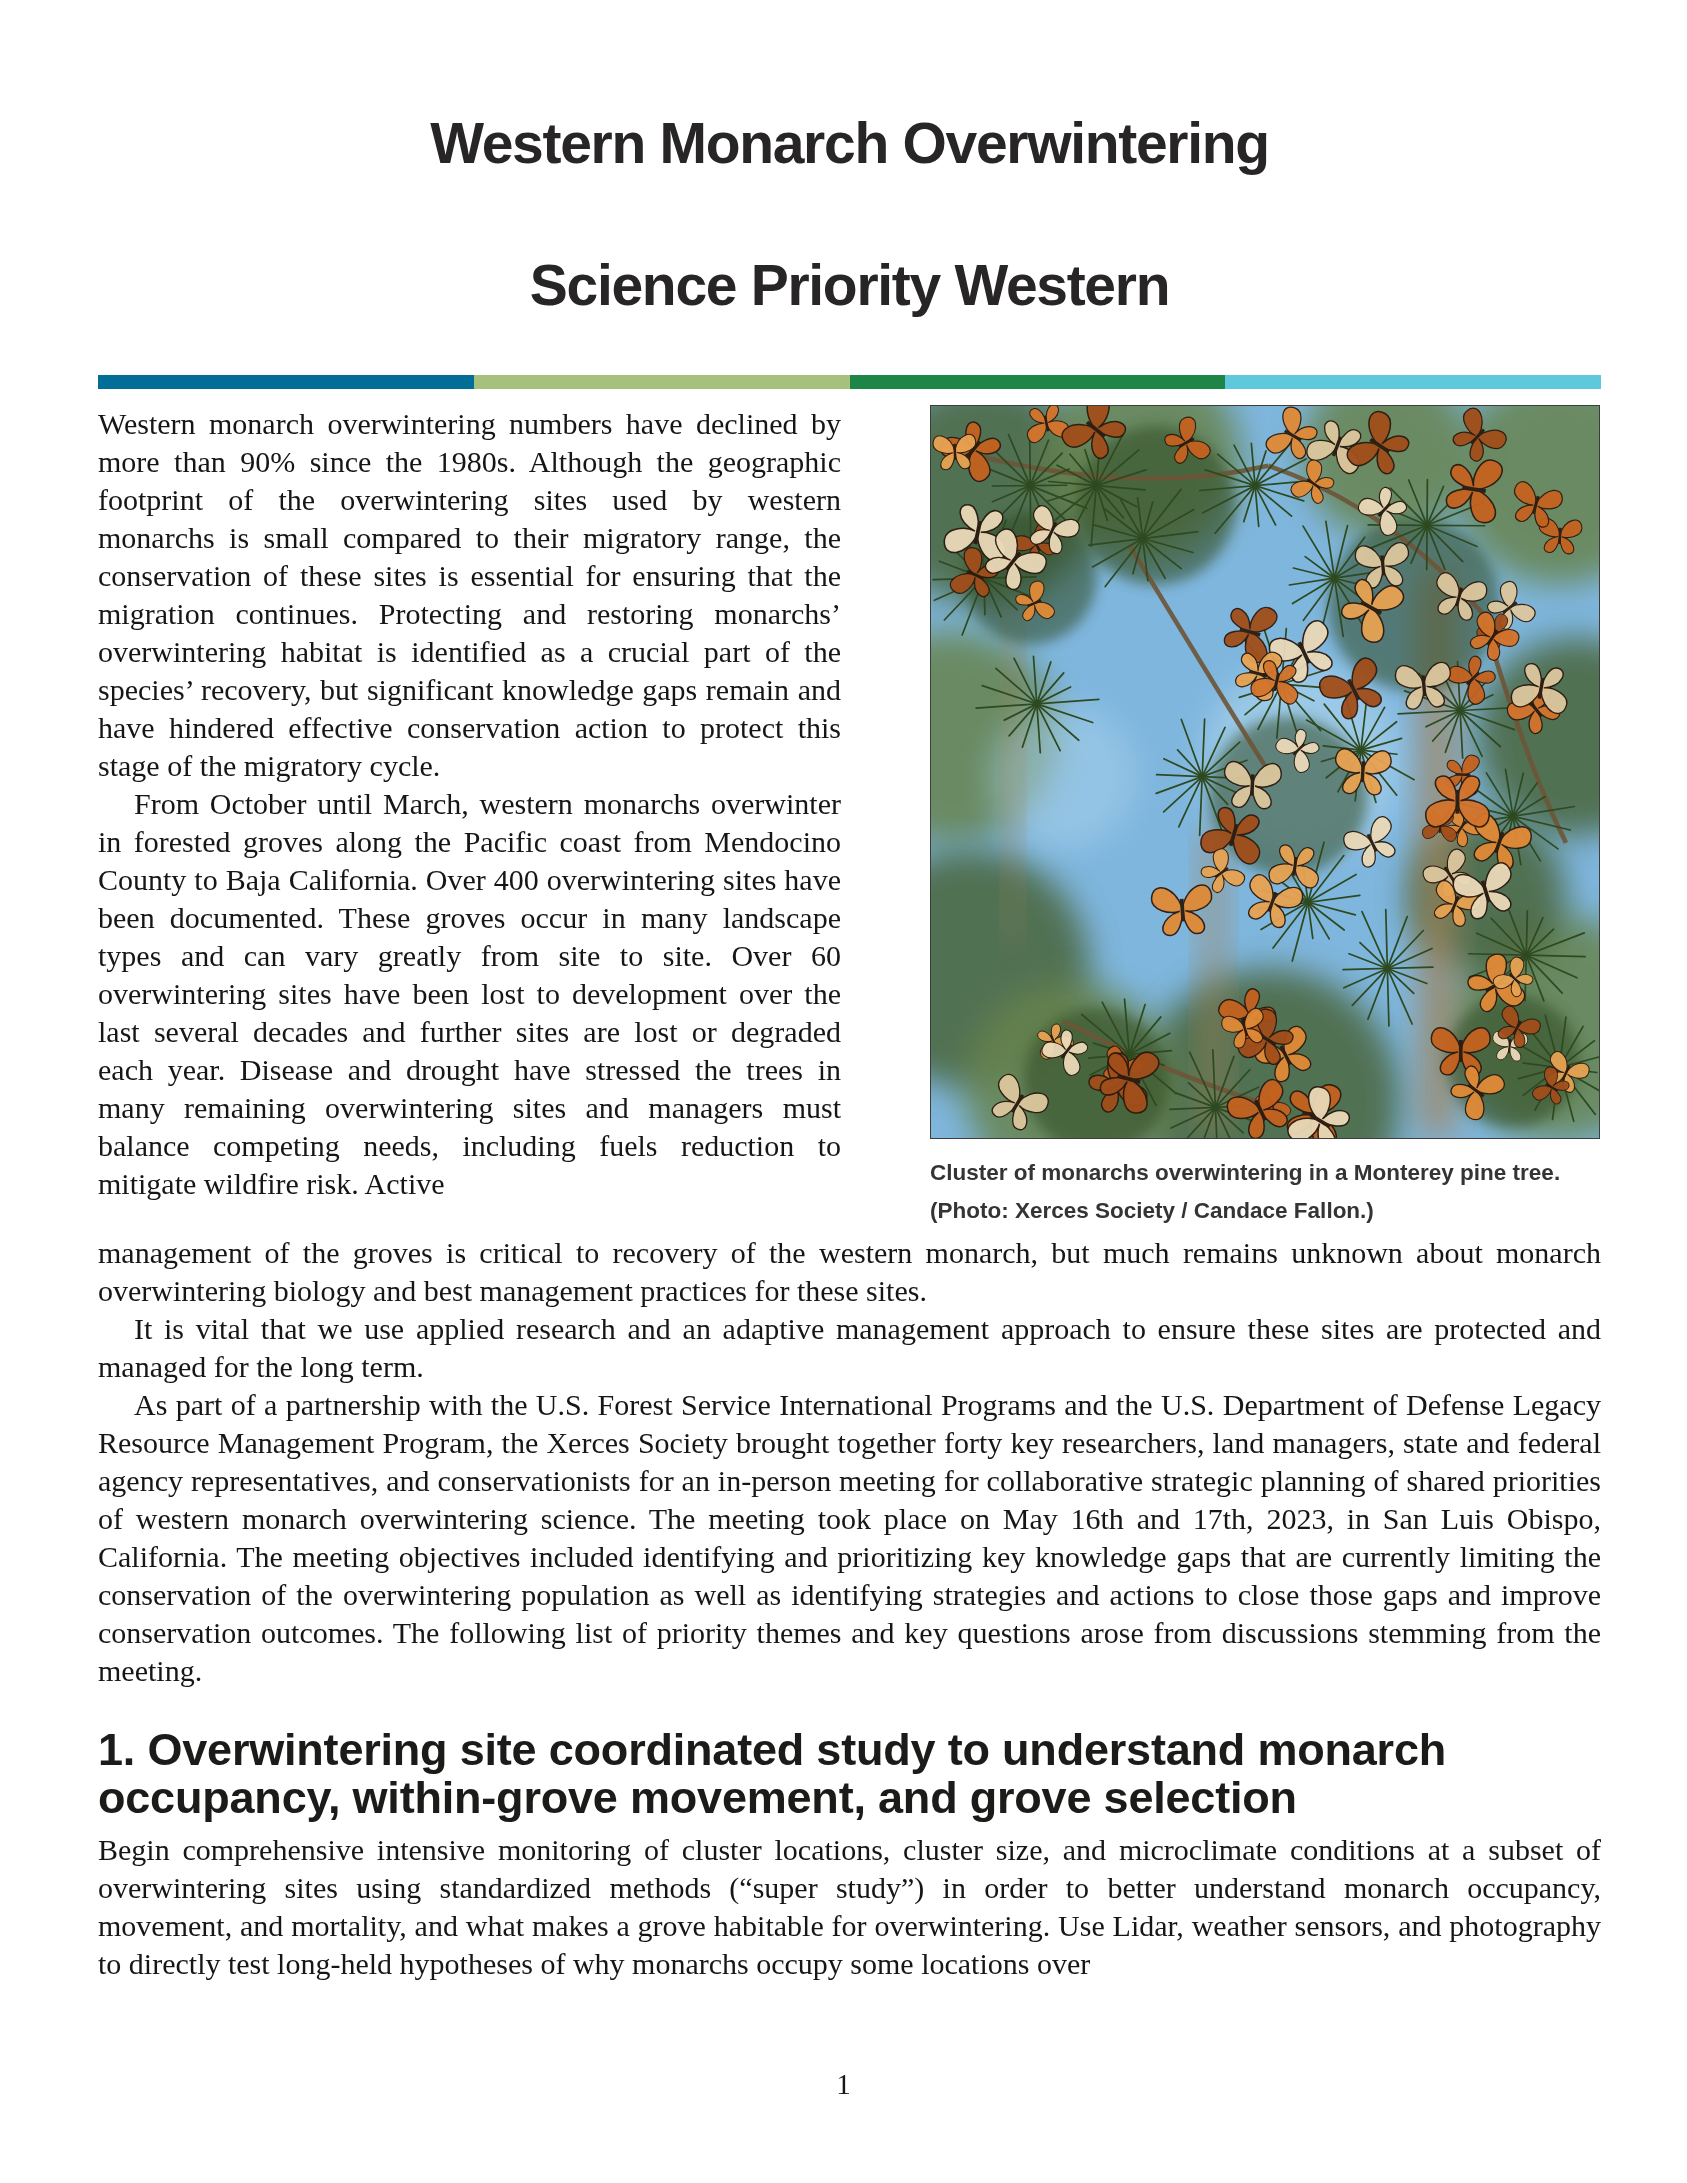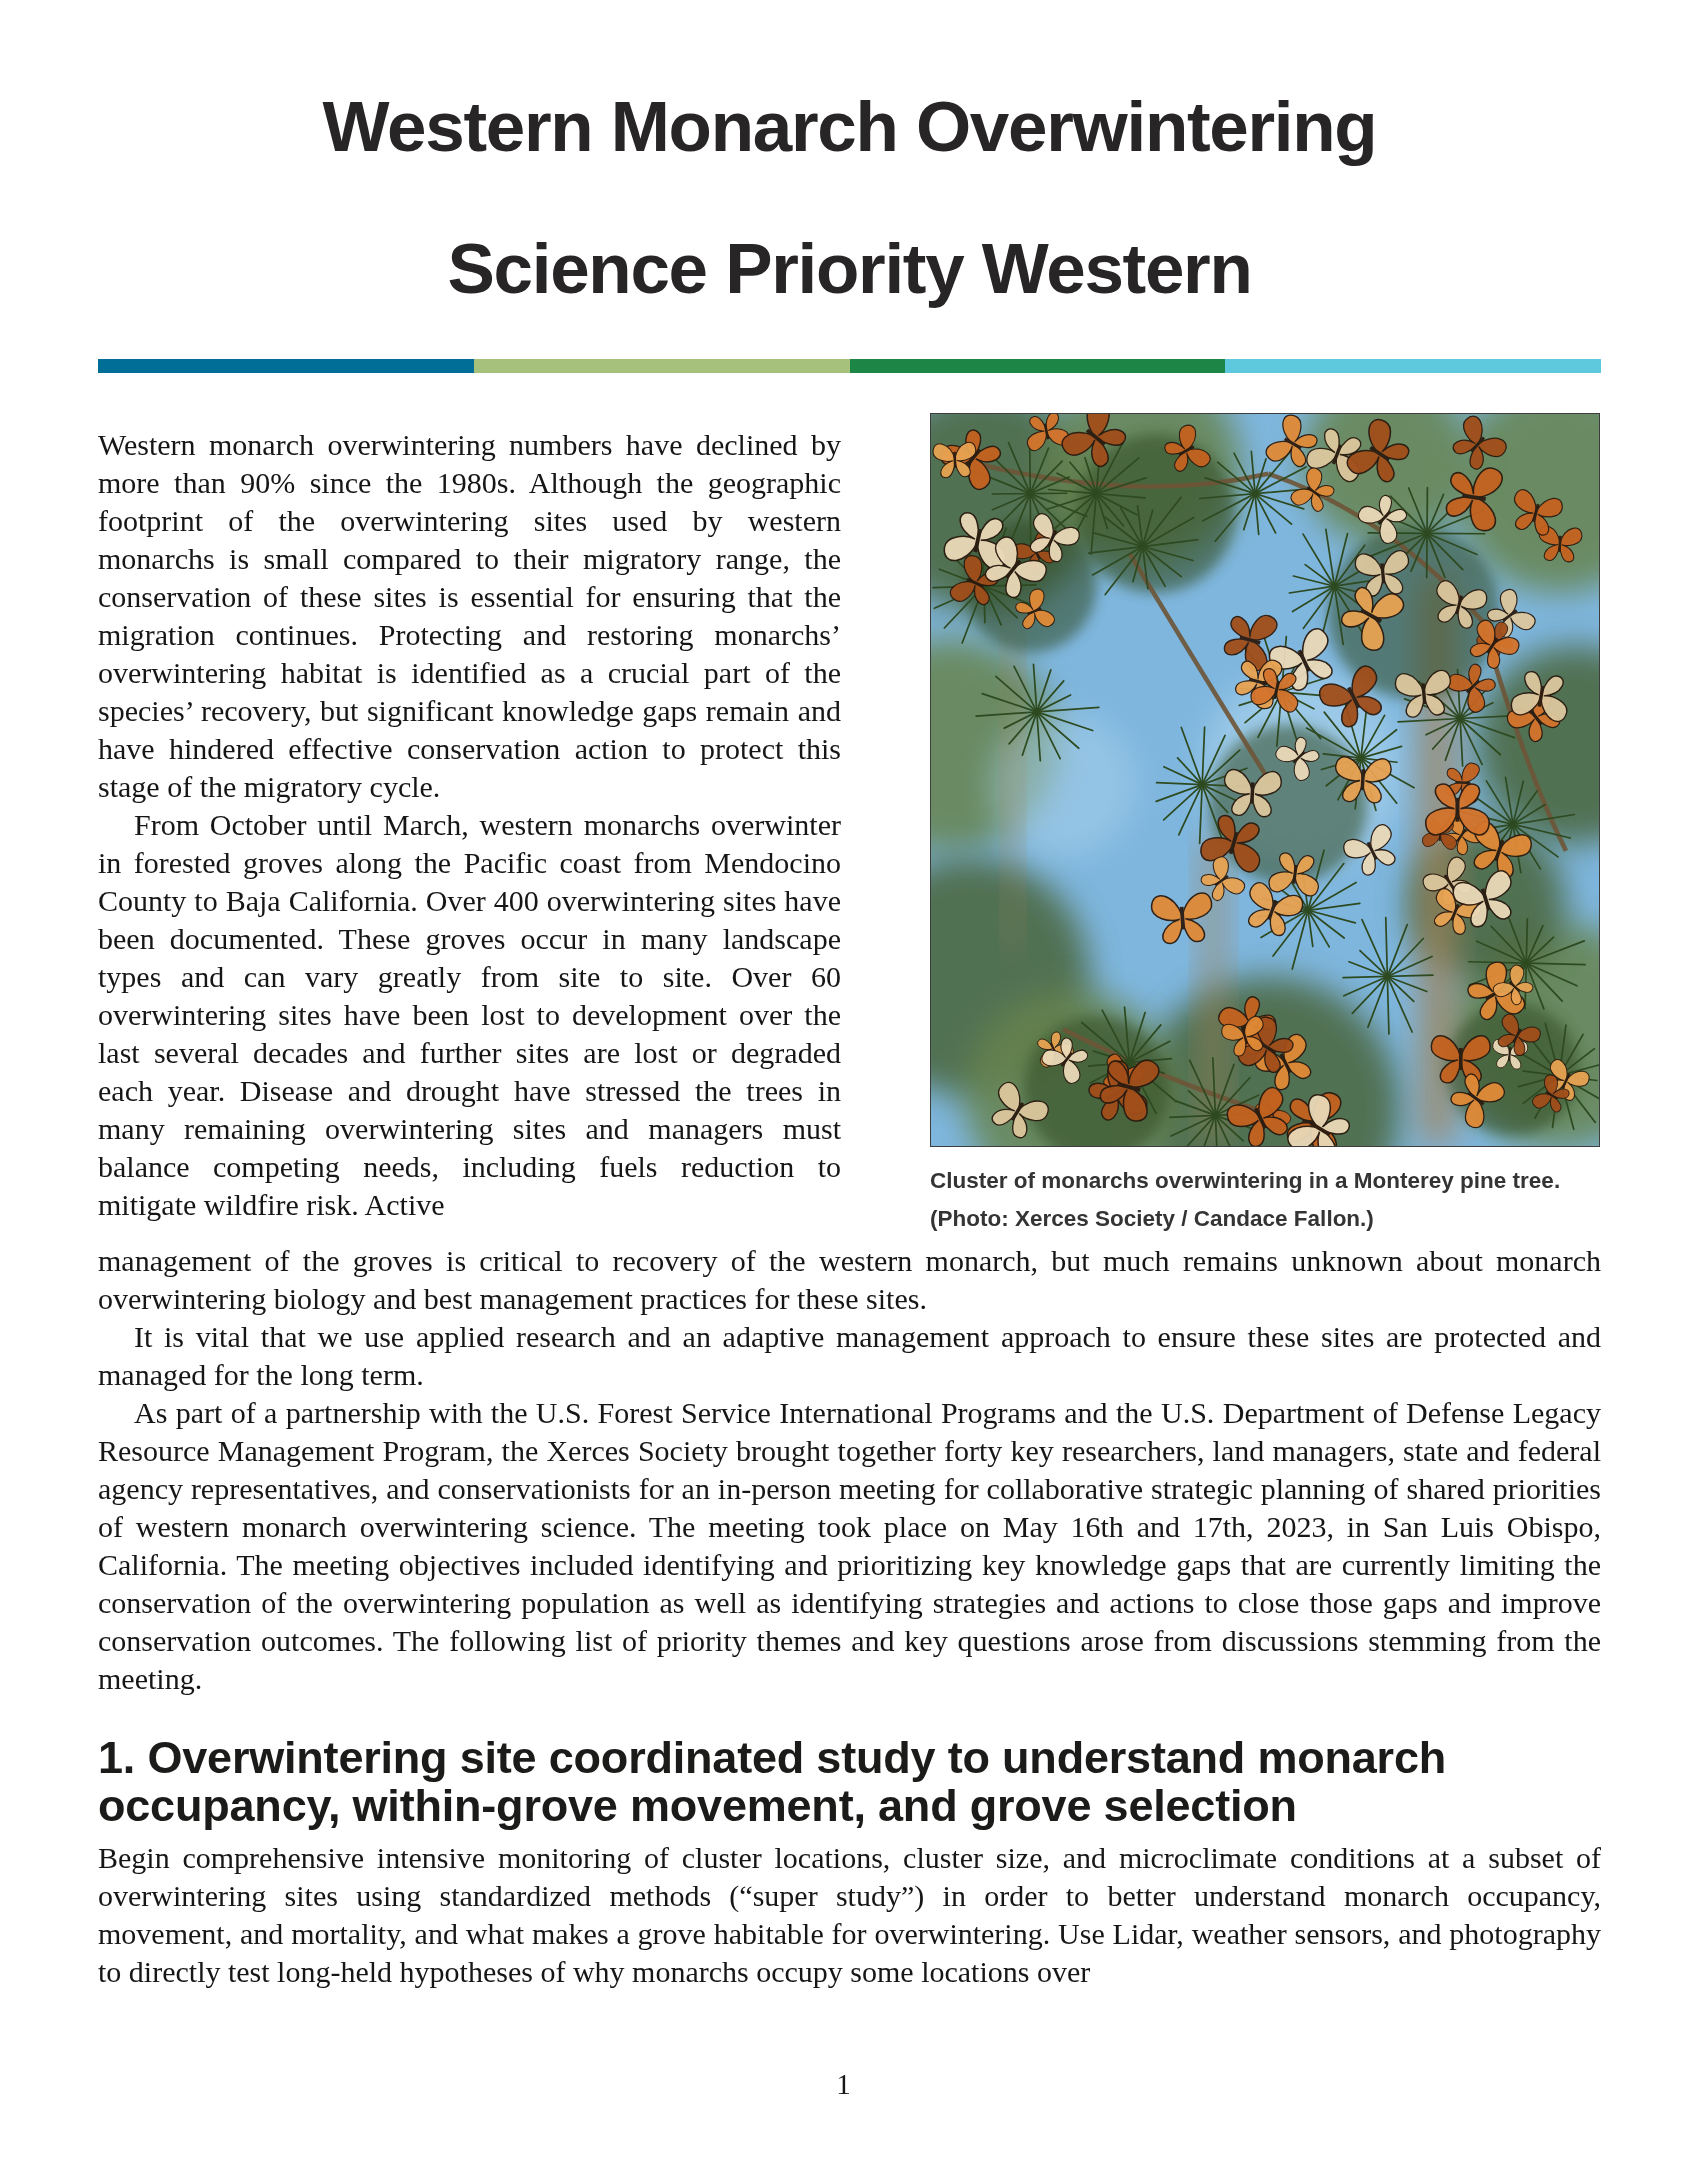--- a/index.html
+++ b/index.html
@@ -1,24 +1,24 @@
 <!DOCTYPE html>
 <html style="font-size:10.6px"><head>
 <meta charset="utf-8">
 <style>
   html,body{margin:0;padding:0;background:#ffffff;}
   body{width:1687px;height:2183px;position:relative;font-family:"Liberation Serif",serif;color:#161616;
        -webkit-font-smoothing:antialiased;}
   .page{position:absolute;inset:0;padding:0 86px 0 98px;box-sizing:border-box;}
-  h1.title{margin:0;padding-top:56px;text-align:center;
+  h1.title{margin:0;padding-top:72px;text-align:center;
       font-family:"Liberation Sans",sans-serif;font-weight:700;
-      font-size:71px;line-height:142px;letter-spacing:-1.3px;color:#272525;}
+      font-size:57px;line-height:142px;letter-spacing:-1.3px;color:#272525;}
   .divider{display:flex;height:14.6px;margin-top:18.5px;}
   .divider span{flex:1 1 0;}
-  .intro{display:flex;gap:53px;margin-top:40px;align-items:center;}
+  .intro{display:flex;gap:53px;margin-top:16px;align-items:flex-start;}
   .intro-text{flex:1 1 auto;min-width:0;}
   p.body{margin:0;font-size:30px;line-height:38px;text-align:justify;hyphens:none;}
   p.indent{text-indent:36px;}
   figure.photo-col{margin:0;flex:0 0 671px;width:671px;padding-left:36px;}
   .photo-frame{width:668px;height:732px;border:1.3px solid #3d3d3d;overflow:hidden;background:#7fb6de;}
   .photo-frame svg{display:block;width:668px;height:732px;}
   figcaption{margin-top:14.6px;font-family:"Liberation Sans",sans-serif;font-weight:700;
       font-size:22.5px;line-height:38px;color:#343434;}
   section.cont{margin-top:4px;}
   h2.sec-head{margin:36px 0 0 0;font-family:"Liberation Sans",sans-serif;font-weight:700;

